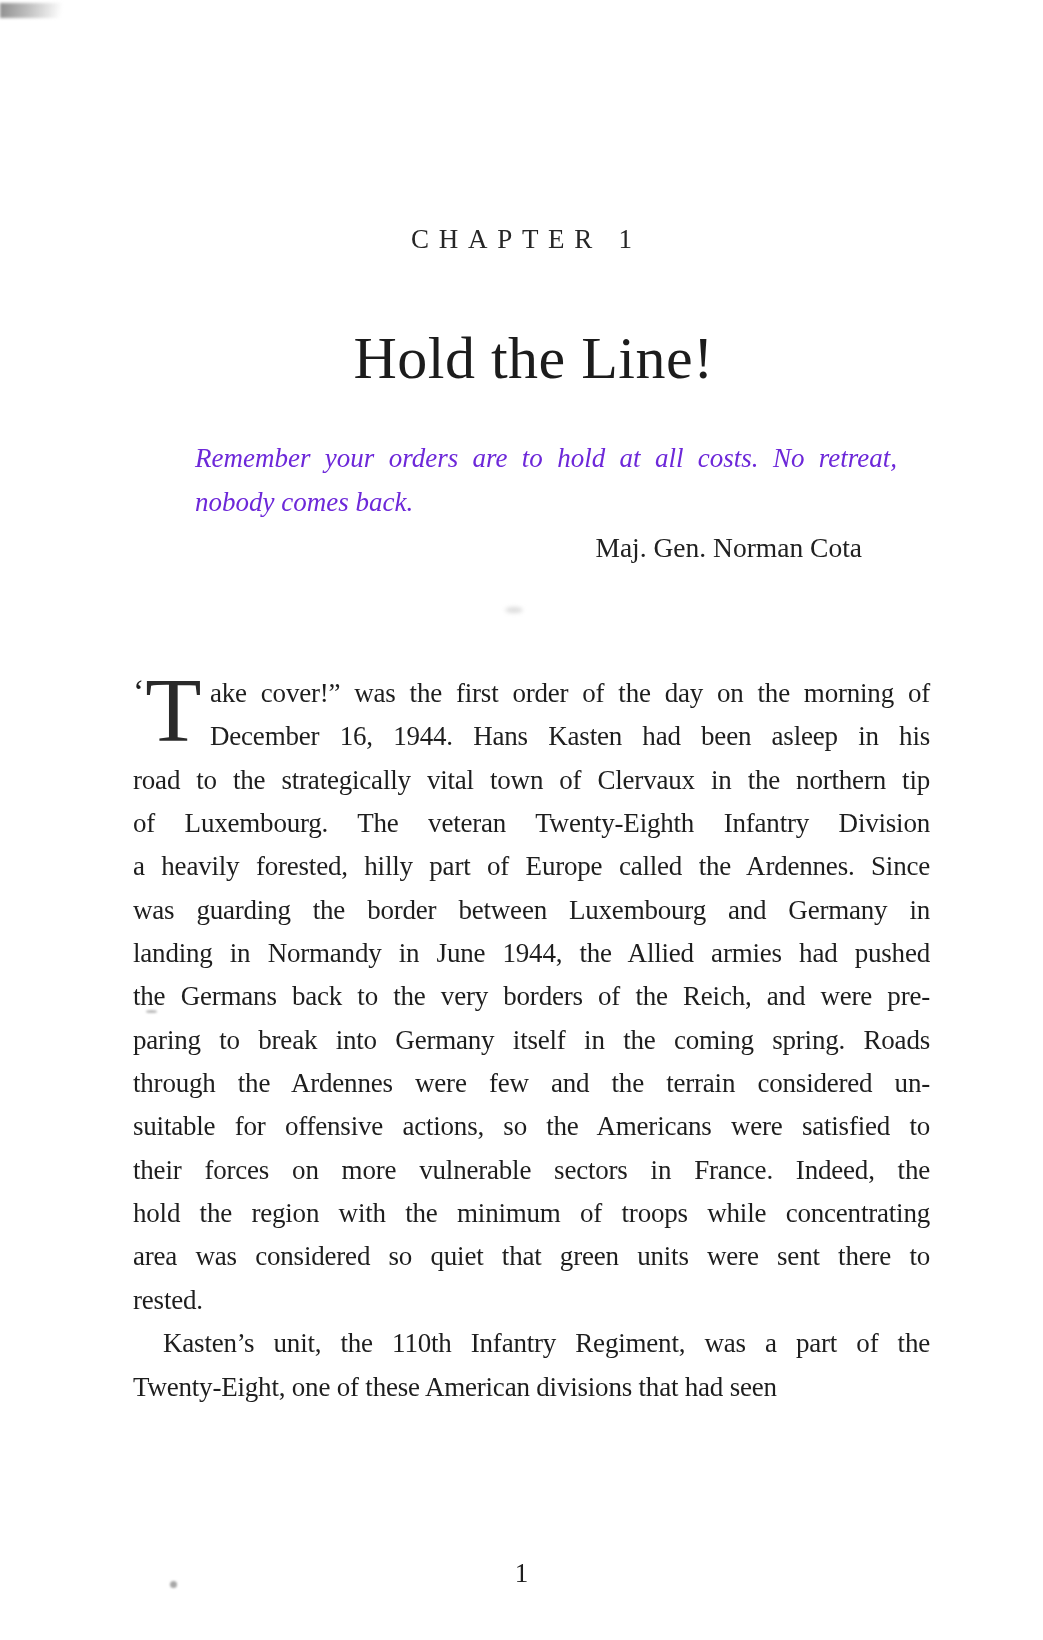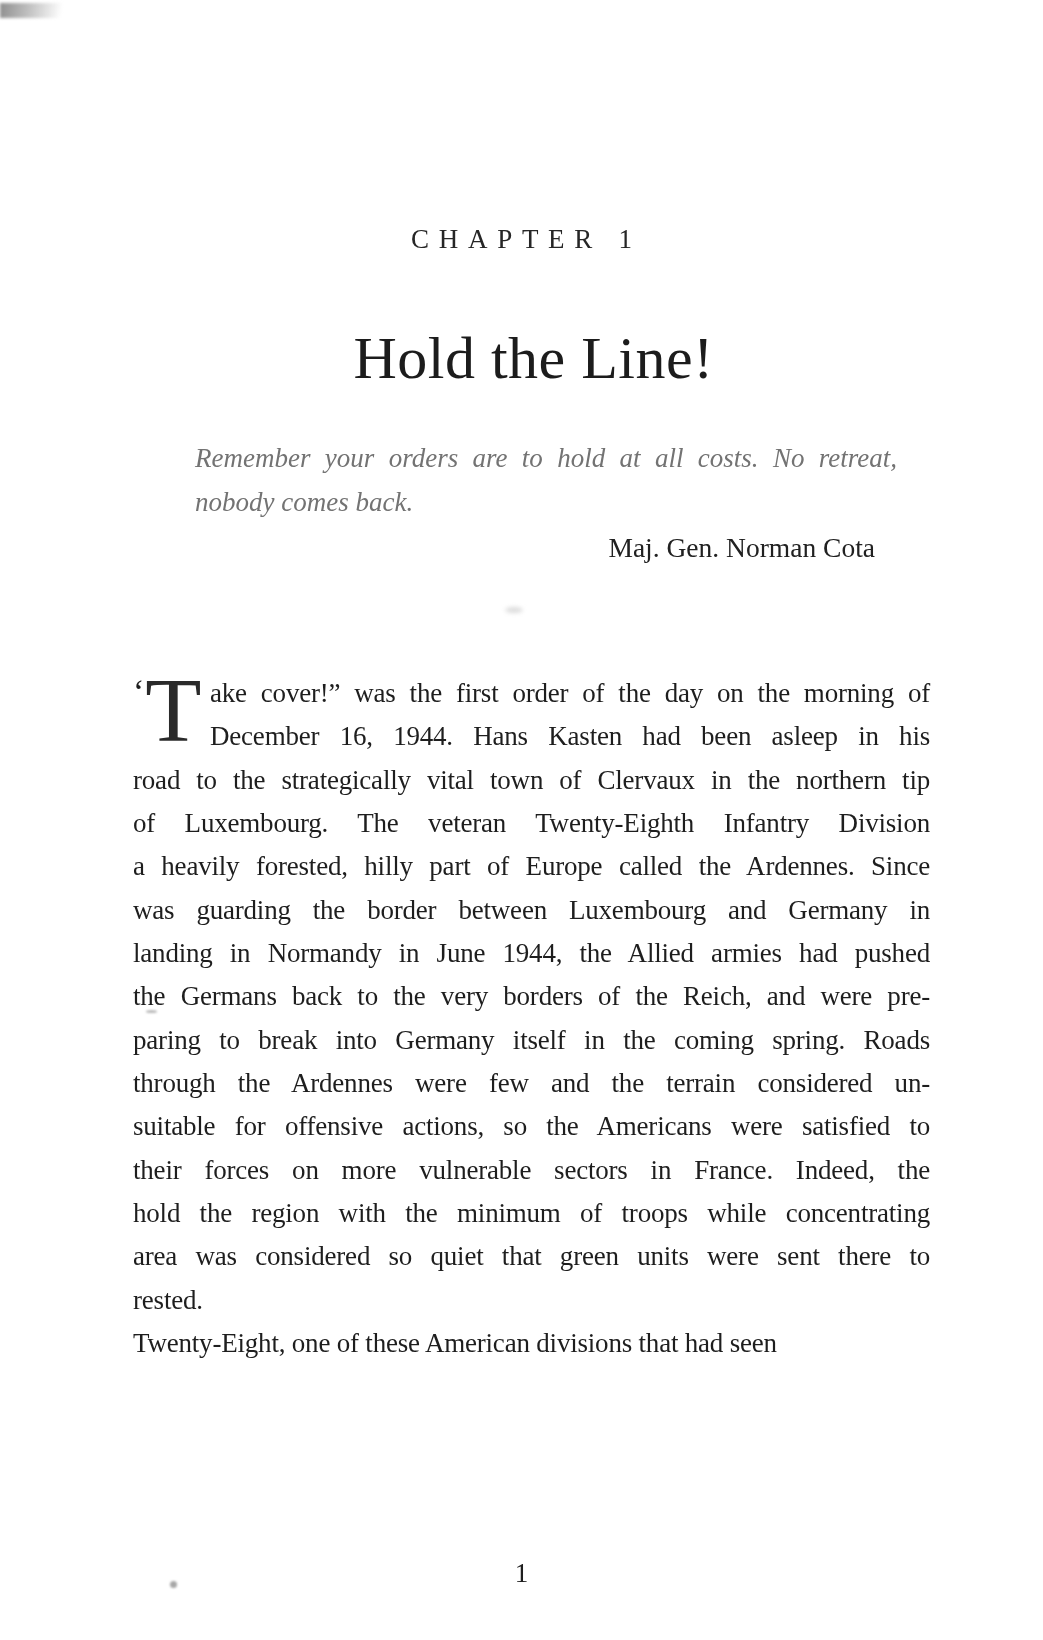--- a/index.html
+++ b/index.html
@@ -32,25 +32,25 @@
   }
   .title {
     position: absolute; top: 312px; left: 0; width: 100%; margin: 12px;
     text-align: center;
     font-size: 60px; font-weight: normal; letter-spacing: 0.5px;
     color: #1c1c1c;
   }
   .epigraph {
     position: absolute; left: 195px; top: 436px; width: 702px;
     font-style: italic; font-size: 27px; line-height: 44px;
-    color: #737373;
+    color: #6d28d9;
   }
   .ep-l1 { text-align: justify; text-align-last: justify; }
   .attribution {
-    position: absolute; top: 532px; right: 168px;
+    position: absolute; top: 532px; right: 181px;
     font-size: 27.5px; color: #212121;
   }
 
   .bodytext {
     position: absolute; left: 133px; top: 672px; width: 797px;
     font-size: 27px; letter-spacing: -0.2px; color: #1e1e1e;
   }
   .bl { line-height: 43.35px; height: 43.35px; }
   .just { text-align: justify; text-align-last: justify; }
   .indent { text-indent: 30px; }
@@ -111,18 +111,19 @@
     <div class="bl just">landing in Normandy in June 1944, the Allied armies had pushed</div>
     <div class="bl just">the Germans back to the very borders of the Reich, and were pre-</div>
     <div class="bl just">paring to break into Germany itself in the coming spring. Roads</div>
     <div class="bl just">through the Ardennes were few and the terrain considered un-</div>
     <div class="bl just">suitable for offensive actions, so the Americans were satisfied to</div>
     <div class="bl just">their forces on more vulnerable sectors in France. Indeed, the</div>
     <div class="bl just">hold the region with the minimum of troops while concentrating</div>
     <div class="bl just">area was considered so quiet that green units were sent there to</div>
     <div class="bl">rested.</div>
 
+    <div class="bl just indent">Kasten’s unit, the 110th Infantry Regiment, was a part of the</div>
     <div class="bl">Twenty-Eight, one of these American divisions that had seen</div>
   </div>
 
   <div class="pageno">1</div>
 
 </div>
 
 </body></html>

